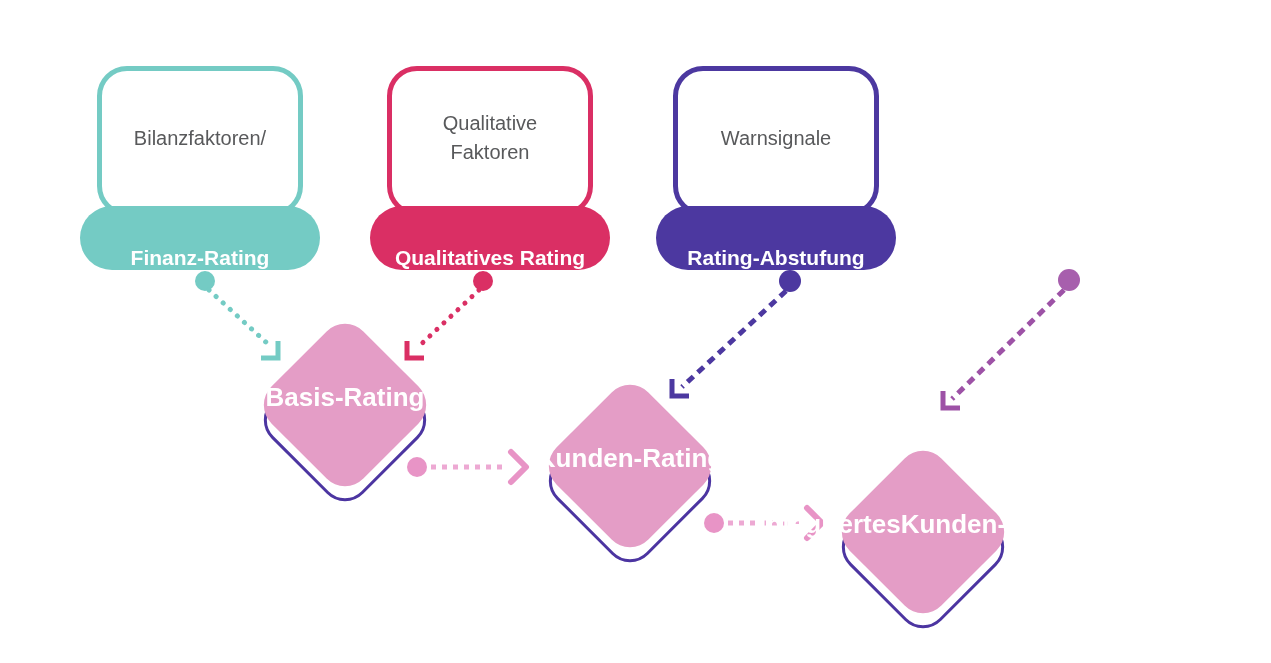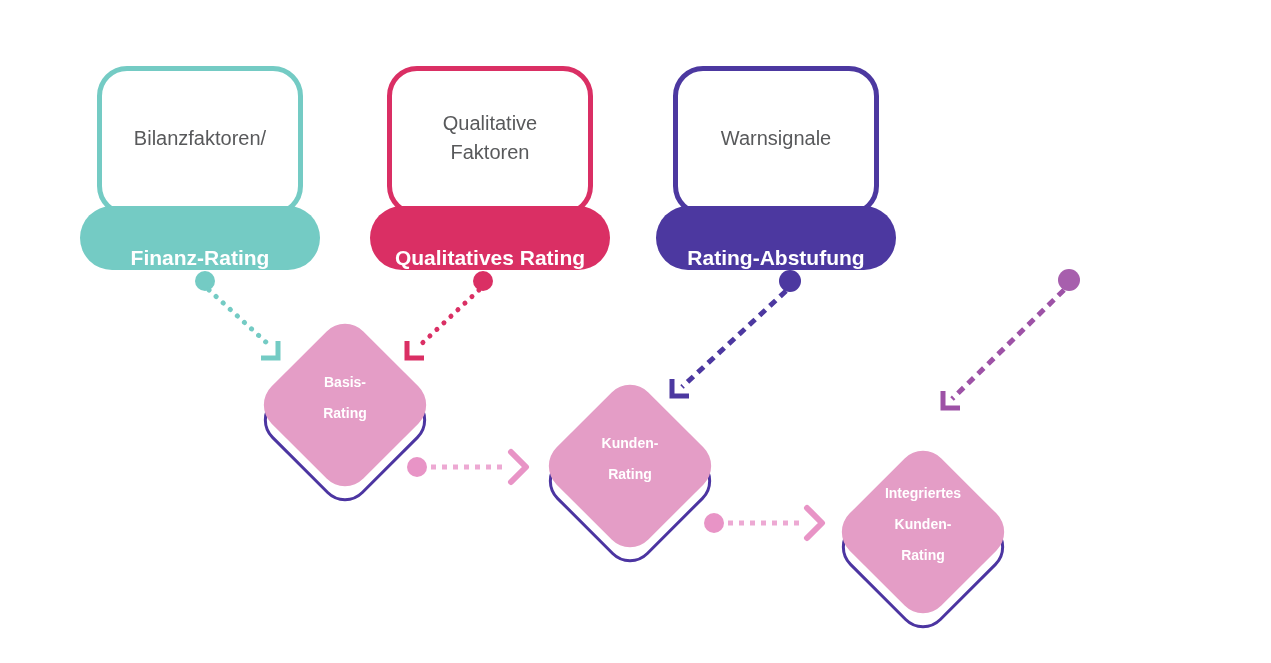--- a/index.html
+++ b/index.html
@@ -39,22 +39,22 @@
     box-sizing:border-box;position:absolute;left:27px;top:42px;width:130px;height:130px;
     border:3px solid #4C35A1;border-radius:26px;transform:rotate(45deg);
     background:transparent;
   }
   .diamond-fill{
     position:absolute;left:27px;top:27px;width:130px;height:130px;
     background:#E49DC6;border-radius:26px;transform:rotate(45deg);
   }
   .diamond-label{
     position:absolute;left:0;top:0;right:0;bottom:15px;
-    display:flex;flex-direction:column;align-items:center;justify-content:center;
-    text-align:center;color:#ffffff;font-weight:700;font-size:14px;line-height:31px;
+    display:flex;flex-direction:row;align-items:center;justify-content:center;
+    text-align:center;color:#ffffff;font-weight:700;font-size:26px;line-height:31px;
   }
   .diamond-label span{display:block;}
 </style>
 </head>
 <body>
 
 <div class="canvas">
 
   <svg class="connector-layer" viewBox="0 0 1271 663" xmlns="http://www.w3.org/2000/svg">
 

